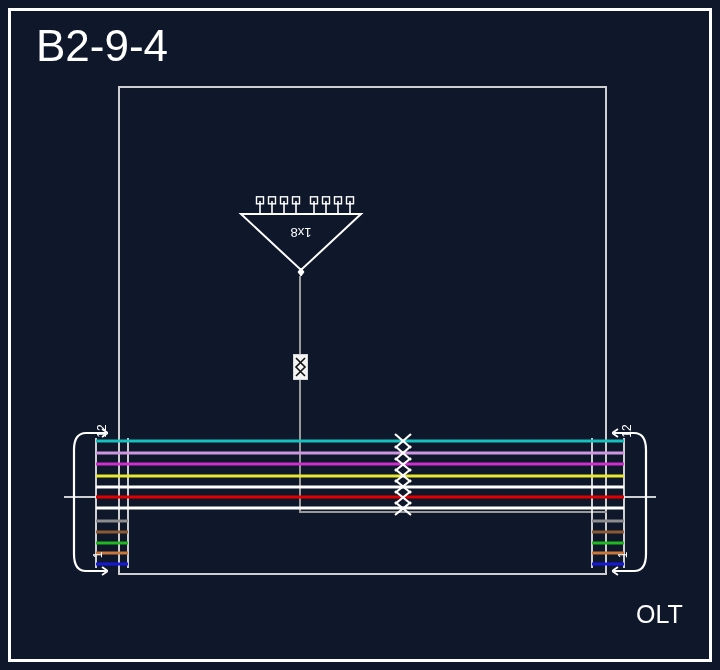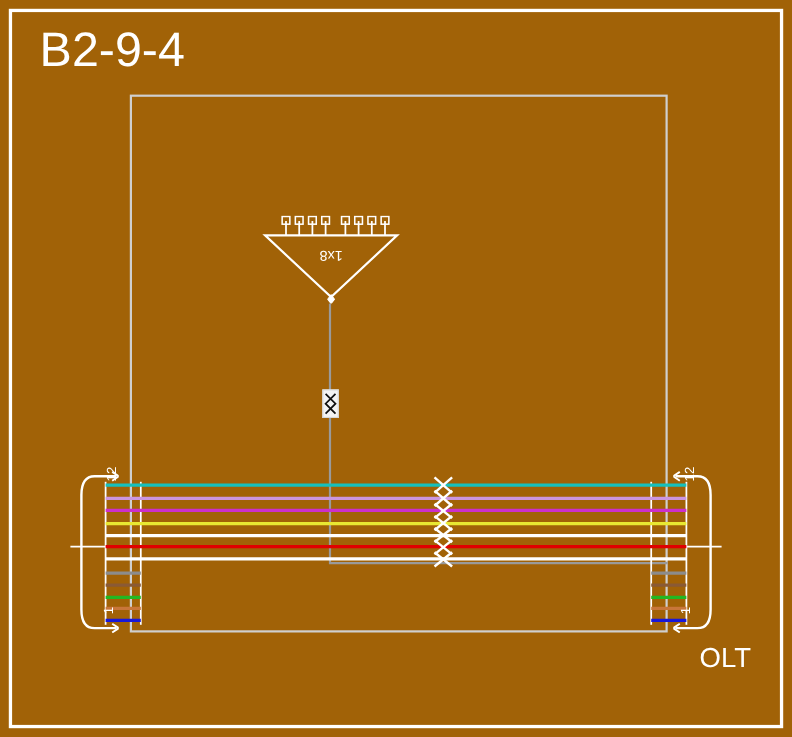--- a/index.html
+++ b/index.html
@@ -2,21 +2,21 @@
 <html><head>
 <meta charset="utf-8">
 <title>Fiber Splice Diagram</title>
 <style>
   html,body{margin:0;padding:0;background:#000;}
   body{
     width:720px;height:670px;overflow:hidden;
     font-family:"Liberation Sans", sans-serif;
     background:#000;color:#fff;
   }
-  #stage{position:relative;width:720px;height:670px;background:#a16207;}
+  #stage{position:relative;width:720px;height:670px;background:#0f172a;}
 
   
   .outer-frame{
     position:absolute;left:8px;top:8px;width:704px;height:654px;
     border:3px solid #ffffff;box-sizing:border-box;
   }
 
   
   .inner-rect{
     position:absolute;left:118px;top:86px;width:489px;height:489px;
@@ -27,21 +27,21 @@
   .title{
     position:absolute;left:36px;top:22px;
     font-size:44px;line-height:48px;color:#ffffff;
     letter-spacing:0px;font-weight:400;
     font-family:"Liberation Sans", sans-serif;
     white-space:nowrap;
   }
 
   
   .olt-label{
-    position:absolute;left:636px;top:584px;
+    position:absolute;left:636px;top:600px;
     font-size:25px;color:#ffffff;white-space:nowrap;
   }
 
   
   .splitter{
     position:absolute;left:238px;top:196px;width:126px;height:80px;
   }
   .splitter svg{display:block;}
   .splitter-label{
     position:absolute;left:0;top:29px;width:126px;text-align:center;

